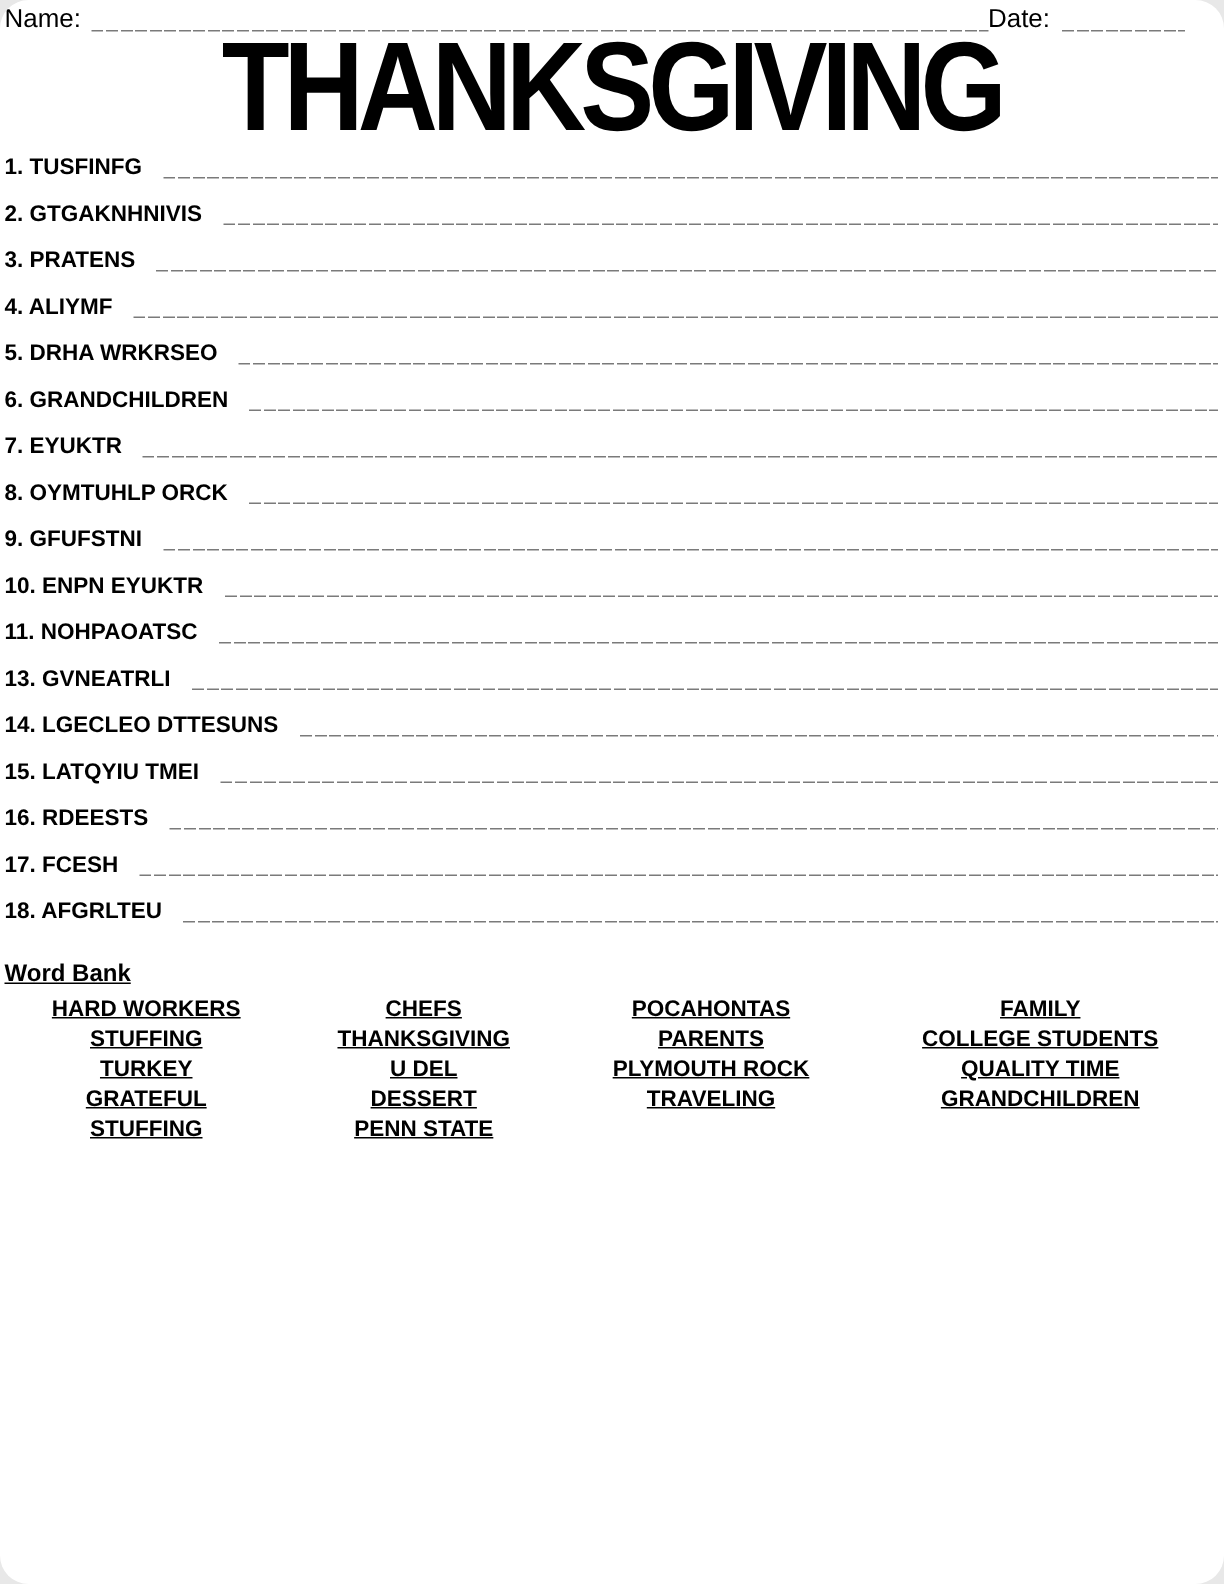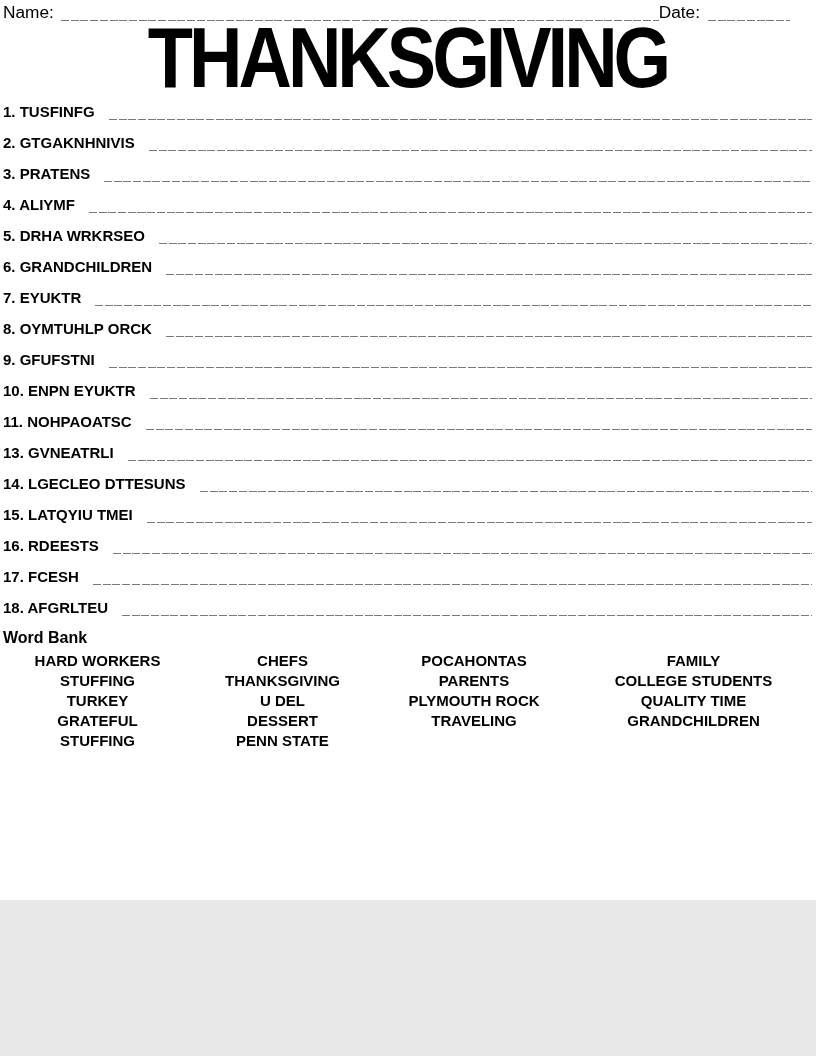--- a/index.html
+++ b/index.html
@@ -4,23 +4,23 @@
 <style>
   :root{
     --line-color:#7a7a7a;
     --text-color:#000000;
     --bg:#ffffff;
   }
   *{box-sizing:border-box;}
   html,body{margin:0;padding:0;background:#e8e8e8;}
   body{font-family:"Liberation Sans", sans-serif;color:var(--text-color);}
   .page{
-    width:816px;height:900px;background:var(--bg);
+    width:816px;height:1056px;background:var(--bg);
     margin:0 auto;position:relative;
-    padding:2px 4px 0 3px;overflow:hidden;
+    padding:2px 4px 0 3px;overflow:hidden;border-radius:19px;
   }
   
   .header{
     display:flex;align-items:baseline;
     font-size:17.3px;line-height:20px;
     padding-right:22px;
   }
   .blankline{
     height:1px;position:relative;top:3px;
     background:repeating-linear-gradient(90deg,var(--line-color) 0 8px,transparent 8px 9.7px);
@@ -41,21 +41,21 @@
   .row{
     display:flex;align-items:baseline;
     height:31px;padding-top:5px;
   }
   .row .label{
     font-weight:bold;font-size:15px;line-height:18px;
     white-space:nowrap;
   }
   .answer-blank{flex:1;margin-left:14px;}
   
-  .wordbank{margin-top:4px;}
+  .wordbank{margin-top:16px;text-decoration:underline;}
   .wb-heading{font-weight:bold;font-size:16px;line-height:18px;}
   .wb-columns{
     margin-top:4px;
     display:grid;
     grid-template-columns:189px 181px 202px 1fr;
     text-align:center;
   }
   .wb-word{
     font-weight:bold;font-size:15px;line-height:20px;
     white-space:nowrap;

